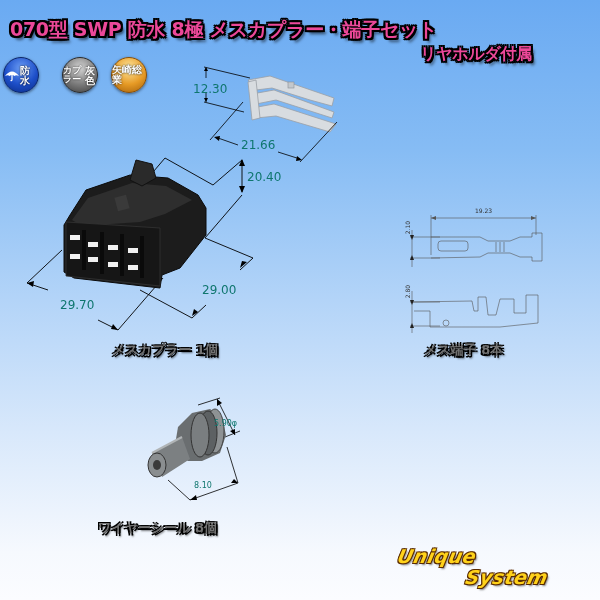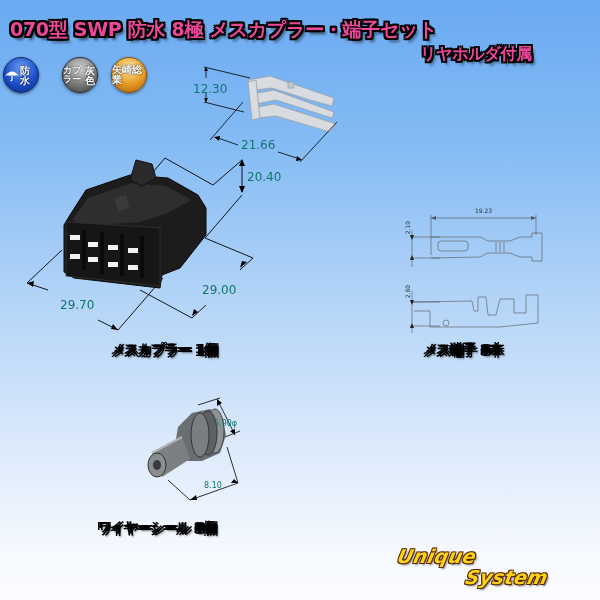--- a/index.html
+++ b/index.html
@@ -23,21 +23,21 @@
       box-shadow: 0 1px 3px rgba(0,0,0,0.5);
     }
     .b-water { left: 3px; background: radial-gradient(circle at 50% 30%, #6a9cf5 0%, #1d4fc9 55%, #0a2a85 100%); border: 1px solid #0b2668; }
     .b-color { left: 62px; background: radial-gradient(circle at 50% 30%, #d5d5d5 0%, #7c7c7c 55%, #3c3c3c 100%); border: 1px solid #2b2b2b; }
     .b-maker { left: 111px; background: radial-gradient(circle at 50% 30%, #ffe8a0 0%, #e69a25 55%, #a25e0a 100%); border: 1px solid #8a4f06; }
     .badge .s1 { font-size: 9px; text-shadow: 0 0 2px #000; }
     .badge .s2 { font-size: 10px; text-shadow: 0 0 2px #000; margin-top: 1px; }
     .dim { font-family: "DejaVu Sans", sans-serif; color: #0f766e; font-size: 12px; position: absolute; }
     .dim-small { font-size: 6px; color: #333; }
     .caption {
-      position: absolute; color: #000000; font-weight: bold; font-size: 13px; white-space: nowrap;
+      position: absolute; color: #737373; font-weight: bold; font-size: 13px; white-space: nowrap;
       text-shadow: -1.5px -1.5px 0 #000, 1.5px -1.5px 0 #000, -1.5px 1.5px 0 #000, 1.5px 1.5px 0 #000, 2px 3px 2px rgba(0,0,0,0.55);
     }
     .logo {
       position: absolute; font-family: "DejaVu Sans", sans-serif; font-style: italic; font-weight: bold;
       color: #ffd21a; font-size: 19px; letter-spacing: 0.5px;
       text-shadow: -1px -1px 0 #5a2b00, 1px -1px 0 #5a2b00, -1px 1px 0 #5a2b00, 1px 1px 0 #5a2b00, 2px 2px 2px rgba(0,0,0,0.5);
       transform: skewX(-12deg);
     }
     svg { position: absolute; overflow: visible; }
   </style>
@@ -183,19 +183,19 @@
   <path d="M48 32 L62 18 L80 14 L92 22 L96 40 L90 58 L72 66 L58 66 L44 56 Z" fill="#6a6e70"></path>
   <ellipse cx="85" cy="36" rx="9" ry="22" fill="#8e9294" stroke="#444"></ellipse>
   <ellipse cx="78" cy="38" rx="9" ry="22" fill="#5d6163" stroke="#333"></ellipse>
   <ellipse cx="70" cy="40" rx="9" ry="22" fill="#7a7e80" stroke="#333"></ellipse>
   <path d="M22 58 L52 42 L60 64 L32 82 Z" fill="#7c8082"></path>
   <path d="M22 58 L52 42" stroke="#b0b4b6" stroke-width="2"></path>
   <ellipse cx="27" cy="70" rx="9" ry="12" fill="#8a8e90" stroke="#333"></ellipse>
   <ellipse cx="27" cy="70" rx="4" ry="5" fill="#3a3a3a"></ellipse>
 </svg>
 <div class="dim" style="left:214px;top:419px;font-size:8px">5.90φ</div>
-<div class="dim" style="left:204px;top:481px;font-size:8px">8.10</div>
+<div class="dim" style="left:194px;top:481px;font-size:8px">8.10</div>
 <div class="caption" style="left:98px;top:519px">ワイヤーシール 8個</div>
 
 <div>
   <div class="logo" style="left:398px;top:545px">Unique</div>
   <div class="logo" style="left:466px;top:566px">System</div>
 </div>
 
 </body></html>

